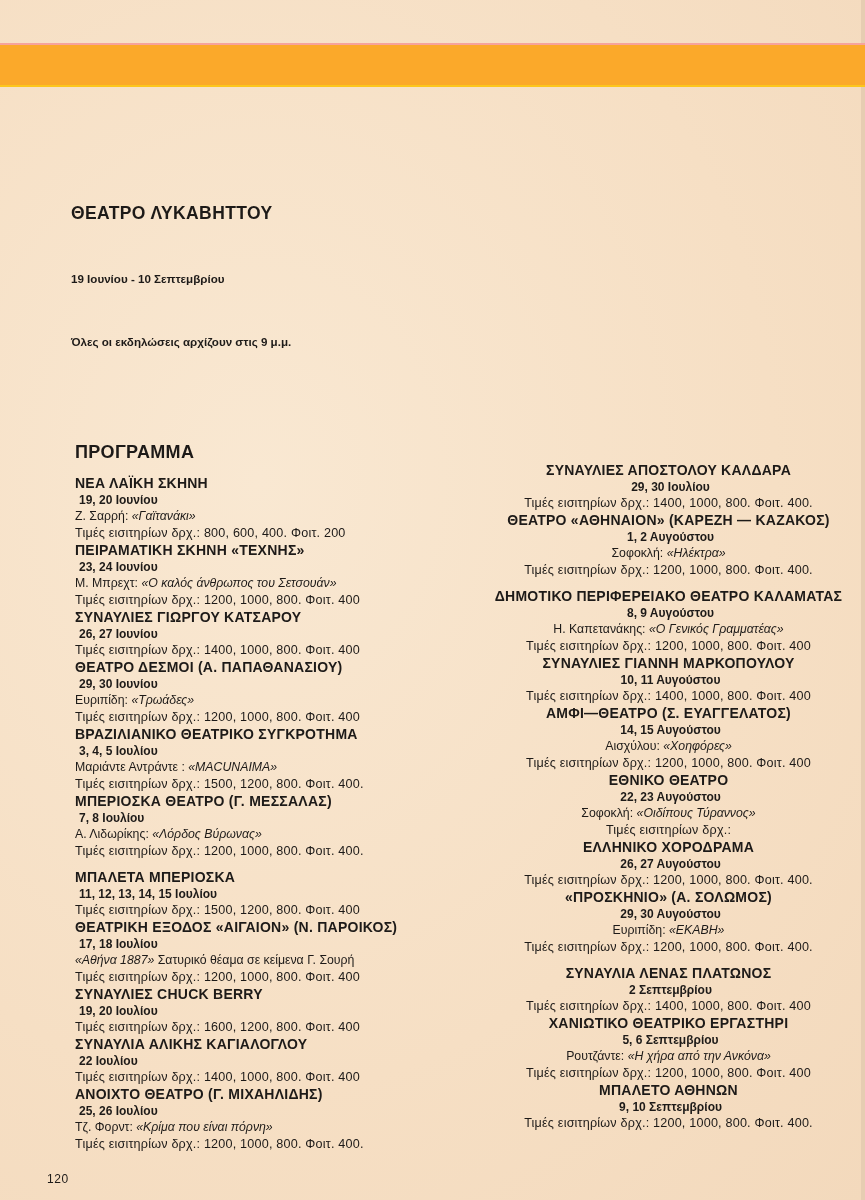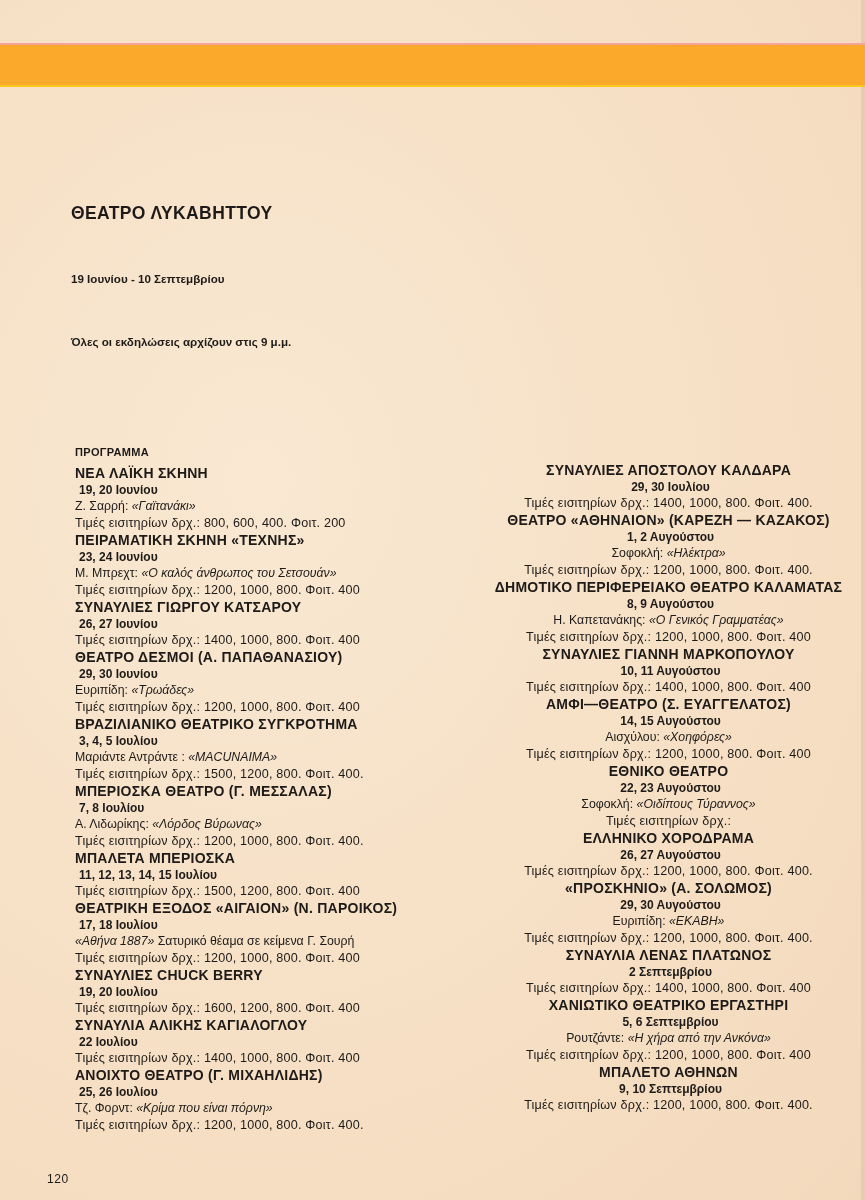--- a/index.html
+++ b/index.html
@@ -19,28 +19,28 @@
       box-sizing: border-box;
     }
     .header { position: absolute; left: 71px; top: 203px; }
     .header .title { font-size: 17.5px; font-weight: bold; letter-spacing: 0.4px; margin: 0 0 3px 0; }
     .header .line { font-size: 11.6px; font-weight: bold; line-height: 16px; margin-top: 47px; }
 
     .col { position: absolute; }
     .col.left { left: 75px; top: 442px; width: 380px; }
     .col.right { left: 476px; top: 462px; width: 385px; text-align: center; }
 
-    .prog-title { font-size: 11px; font-weight: bold; letter-spacing: 0.3px; line-height: 20px; margin-bottom: 3px; }
+    .prog-title { font-size: 18px; font-weight: bold; letter-spacing: 0.3px; line-height: 20px; margin-bottom: 13px; }
     .event { margin: 0; }
     .event .name { font-size: 14px; font-weight: bold; line-height: 17px; letter-spacing: 0.25px; white-space: nowrap; }
     .event .dates { font-size: 12px; font-weight: bold; line-height: 16px; padding-left: 4px; }
     .event .work { font-size: 12.3px; line-height: 17px; white-space: nowrap; }
     .event .work i { font-style: italic; }
     .event .price { font-size: 12.6px; line-height: 17px; letter-spacing: 0.2px; white-space: nowrap; }
-    .event.gap-before { }
+    .event.gap-before { margin-top: 9px; }
 
     .page-number { position: absolute; left: 47px; top: 1172px; font-size: 12px; letter-spacing: 0.6px; }
   </style>
 </head>
 <body>
 
 <div class="edge"></div>
 <div class="band"></div>
 
 <div class="header">

